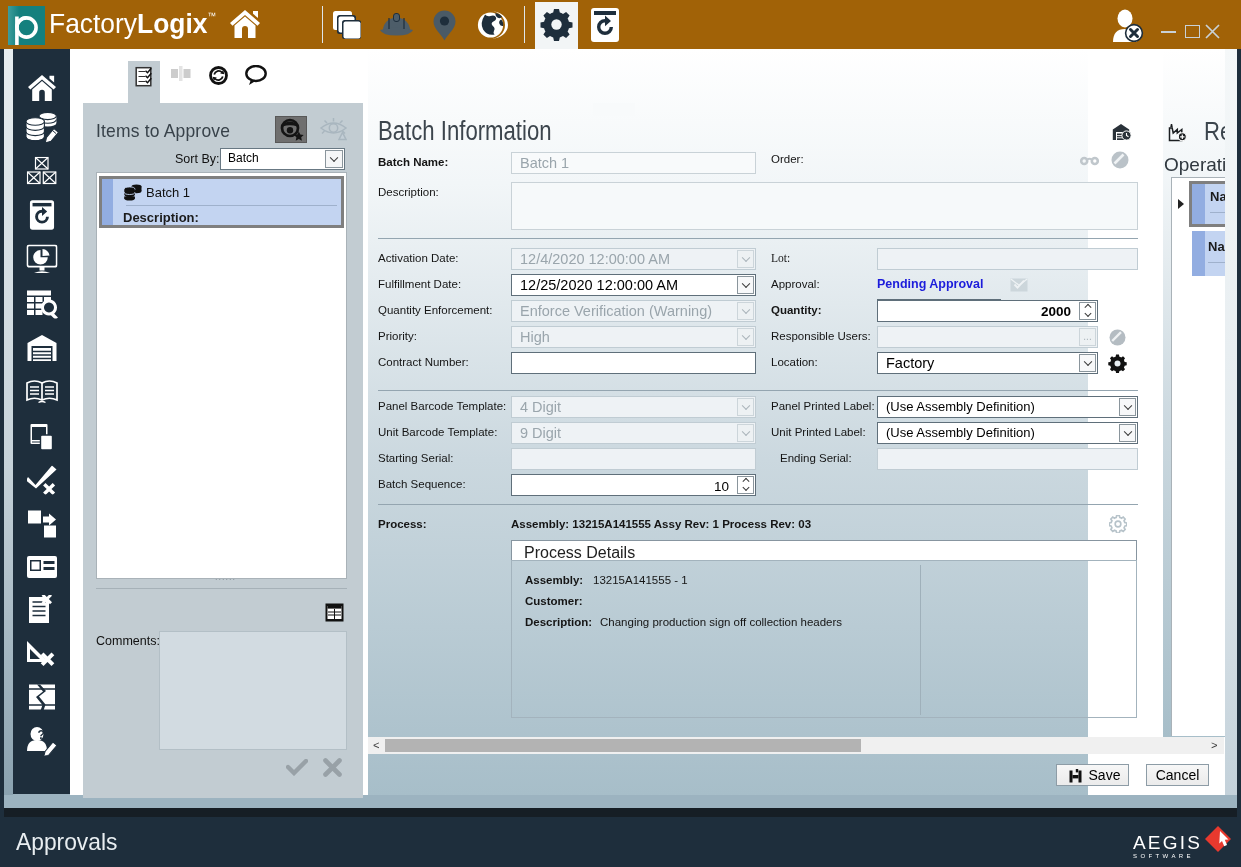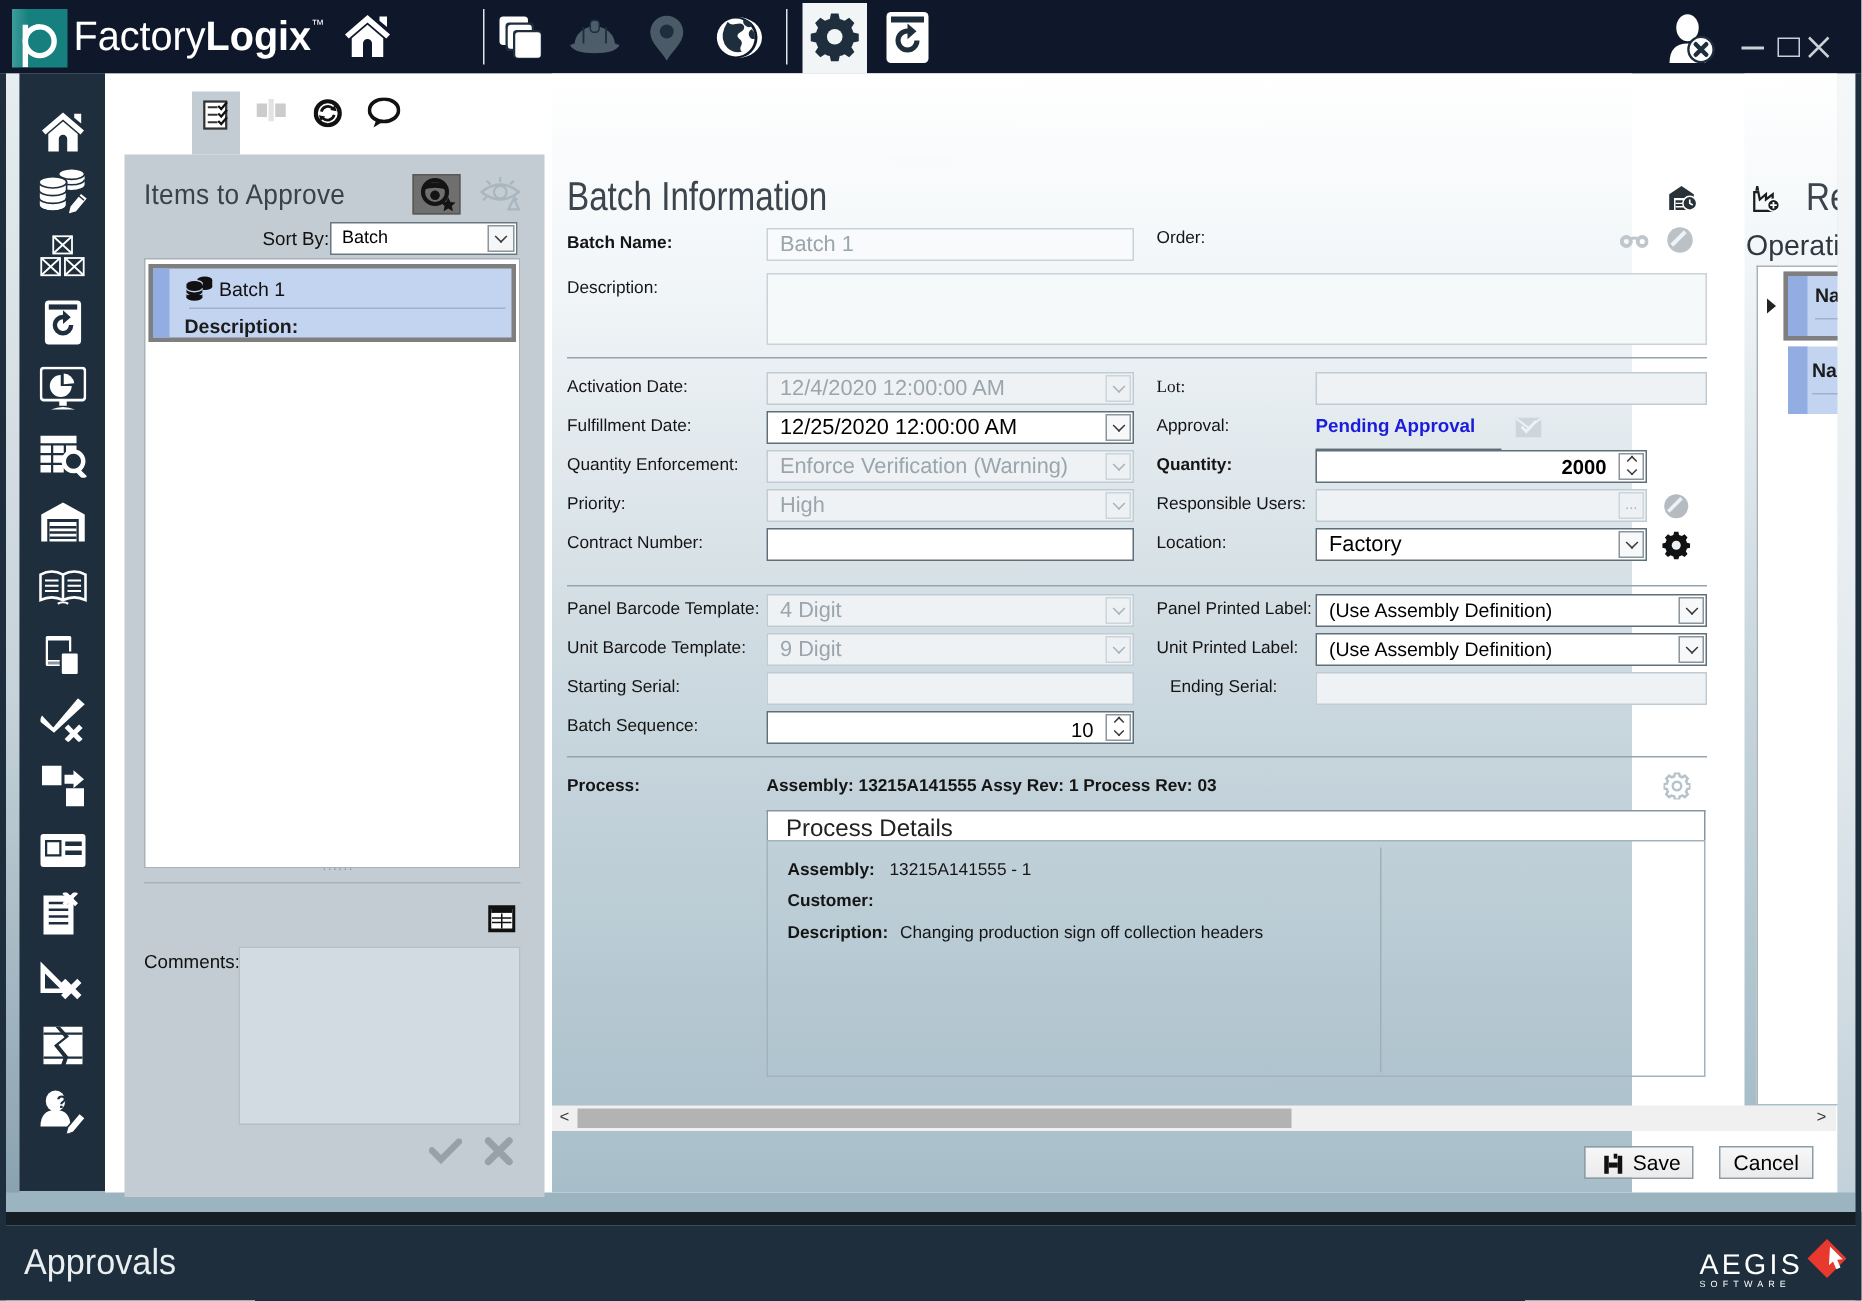--- a/index.html
+++ b/index.html
@@ -1,21 +1,21 @@
 <!DOCTYPE html>
 <html><head>
 <meta charset="utf-8">
 <style>
 * { margin:0; padding:0; box-sizing:border-box; }
 html,body { width:1241px; height:867px; overflow:hidden; }
 body { font-family:"Liberation Sans", sans-serif; background:#9cb3c0; position:relative; }
 .abs { position:absolute; }
 
 
-#topbar { left:0; top:0; width:1241px; height:49px; background:#0f172a; }
+#topbar { left:0; top:0; width:1241px; height:49px; background:#a16207; }
 #leftborder { left:0; top:49px; width:4px; height:818px; background:#1e2e3c; }
 #rightborder { right:0; top:49px; width:4px; height:818px; background:#1e2e3c; }
 #leftstrip { left:4px; top:49px; width:9px; height:759px; background:linear-gradient(#e7edf0, #c6d2d9 55%, #88a0ae); }
 #rightstrip { left:1225px; top:49px; width:12px; height:759px; background:linear-gradient(#f5f8f9, #e3eaee 55%, #c2d0d9); }
 #whitebg { left:70px; top:49px; width:1155px; height:749px; background:#fff; }
 #botstrip { left:4px; top:795px; width:1233px; height:13px; background:#9cb3c0; }
 #darkstrip { left:0px; top:808px; width:1241px; height:9px; background:#161e25; }
 #bottombar { left:0; top:817px; width:1241px; height:50px; background:#1e2e3c; }
 
 #sidebar { left:13px; top:49px; width:57px; height:745px; background:#1e2e3c; }

